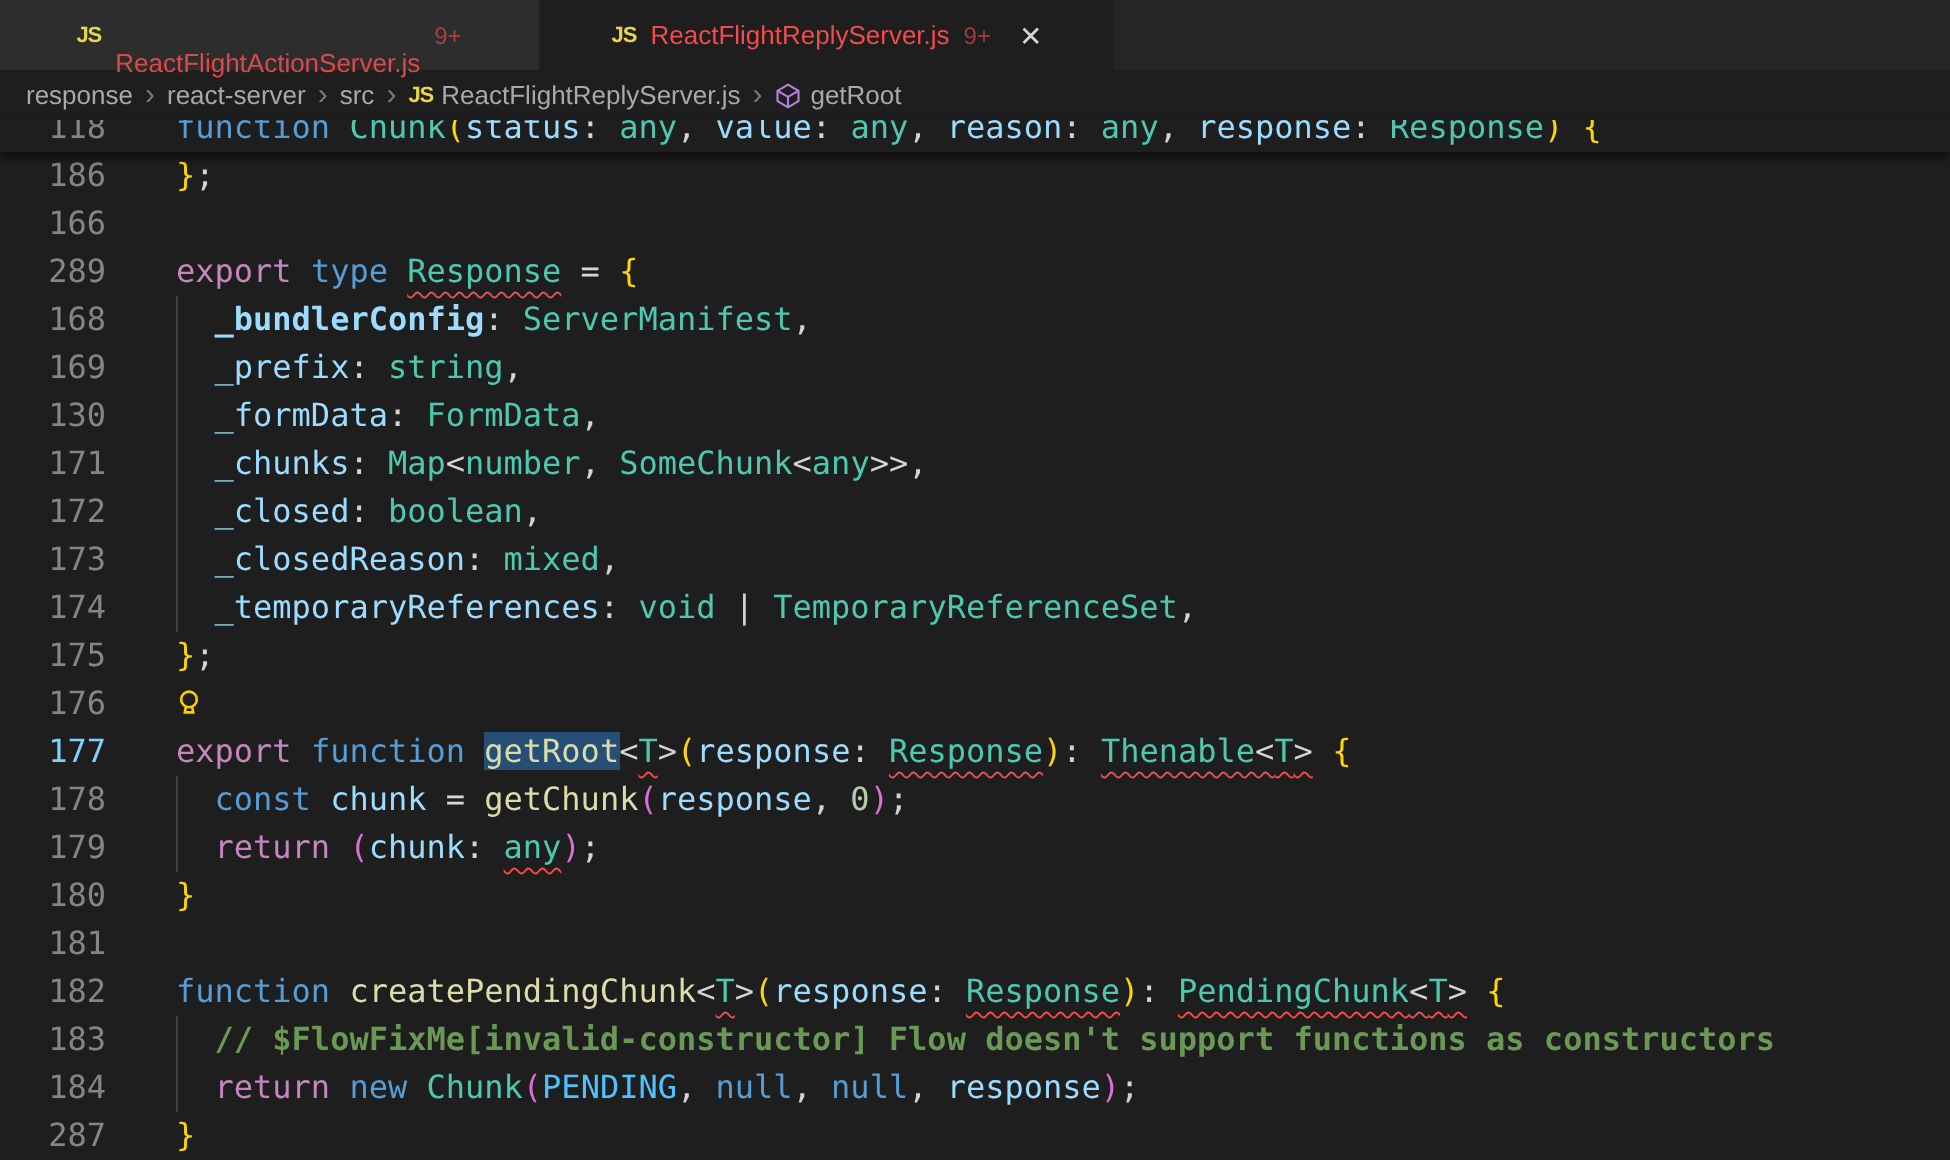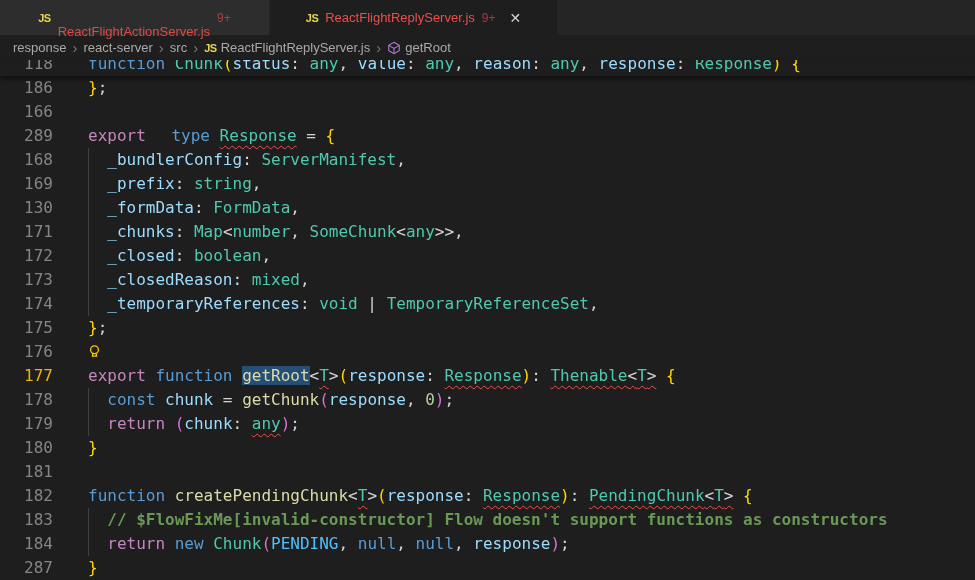--- a/index.html
+++ b/index.html
@@ -32,21 +32,21 @@
 
   
   .editor{flex:1;position:relative;background:#1E1E1E;}
   .sticky{height:16px;overflow:hidden;position:relative;z-index:3;
           background:#1E1E1E;box-shadow:0 3px 5px rgba(0,0,0,.5);}
   .sticky .coderow{margin-top:-8px;}
   .coderow{display:flex;height:24px;position:relative;white-space:pre;
     font-family:"DejaVu Sans Mono","Liberation Mono",monospace;
     font-size:16px;line-height:24px;}
   .ln{width:53px;flex:none;text-align:right;color:#858585;}
-  .ln.active{color:#eab308;}
+  .ln.active{color:#7dd3fc;}
   .content{margin-left:35px;flex:none;}
   .guide{position:absolute;left:88px;top:0;bottom:0;width:1px;background:#3F3F3F;}
   .sq{text-decoration:underline;text-decoration-style:wavy;
       text-decoration-color:var(--err);text-decoration-thickness:1px;
       text-underline-offset:4px;text-decoration-skip-ink:none;}
   .hl{background:var(--hl);}
   .bulb{position:absolute;left:87px;top:4px;color:#FFCC00;display:inline-flex;}
 </style>
 </head>
 <body style="--err: #F14C4C; --hl: #264F78;">
@@ -90,22 +90,22 @@
     </span>
   </div>
 
   <div class="editor">
     <div class="sticky" id="sticky">
         <div class="coderow"><span class="ln">118</span><span class="content"><span style="color: rgb(86, 156, 214);">function </span><span style="color: rgb(78, 201, 176);">Chunk</span><span style="color: rgb(255, 215, 0);">(</span><span style="color: rgb(156, 220, 254);">status</span><span style="color: rgb(212, 212, 212);">: </span><span style="color: rgb(78, 201, 176);">any</span><span style="color: rgb(212, 212, 212);">, </span><span style="color: rgb(156, 220, 254);">value</span><span style="color: rgb(212, 212, 212);">: </span><span style="color: rgb(78, 201, 176);">any</span><span style="color: rgb(212, 212, 212);">, </span><span style="color: rgb(156, 220, 254);">reason</span><span style="color: rgb(212, 212, 212);">: </span><span style="color: rgb(78, 201, 176);">any</span><span style="color: rgb(212, 212, 212);">, </span><span style="color: rgb(156, 220, 254);">response</span><span style="color: rgb(212, 212, 212);">: </span><span style="color: rgb(78, 201, 176);">Response</span><span style="color: rgb(255, 215, 0);">)</span><span style="color: rgb(212, 212, 212);"> </span><span style="color: rgb(255, 215, 0);">{</span></span></div>
       </div>
     <div class="lines" id="lines">
         <div class="coderow"><span class="ln">186</span><span class="content"><span style="color: rgb(255, 215, 0);">}</span><span style="color: rgb(212, 212, 212);">;</span></span></div>
         <div class="coderow"><span class="ln">166</span><span class="content"></span></div>
-        <div class="coderow"><span class="ln">289</span><span class="content"><span style="color: rgb(197, 134, 192);">export </span><span style="color: rgb(86, 156, 214); margin-left: 16px;">type </span><span class="sq" style="color: rgb(78, 201, 176);">Response</span><span style="color: rgb(212, 212, 212);"> = </span><span style="color: rgb(255, 215, 0);">{</span></span></div>
-        <div class="coderow"><span class="ln">168</span><span class="guide"></span><span class="content"><span style="color: rgb(212, 212, 212);">  </span><span style="color: rgb(156, 220, 254);">_bundlerConfig</span><span style="color: rgb(212, 212, 212);">: </span><span style="color: rgb(78, 201, 176);">ServerManifest</span><span style="color: rgb(212, 212, 212);">,</span></span></div>
+        <div class="coderow"><span class="ln">289</span><span class="content"><span style="color: rgb(197, 134, 192);">export </span><span style="color: rgb(86, 156, 214);">type </span><span class="sq" style="color: rgb(78, 201, 176);">Response</span><span style="color: rgb(212, 212, 212);"> = </span><span style="color: rgb(255, 215, 0);">{</span></span></div>
+        <div class="coderow"><span class="ln">168</span><span class="guide"></span><span class="content"><span style="color: rgb(212, 212, 212);">  </span><span style="color: rgb(156, 220, 254); font-weight: bold;">_bundlerConfig</span><span style="color: rgb(212, 212, 212);">: </span><span style="color: rgb(78, 201, 176);">ServerManifest</span><span style="color: rgb(212, 212, 212);">,</span></span></div>
         <div class="coderow"><span class="ln">169</span><span class="guide"></span><span class="content"><span style="color: rgb(212, 212, 212);">  </span><span style="color: rgb(156, 220, 254);">_prefix</span><span style="color: rgb(212, 212, 212);">: </span><span style="color: rgb(78, 201, 176);">string</span><span style="color: rgb(212, 212, 212);">,</span></span></div>
         <div class="coderow"><span class="ln">130</span><span class="guide"></span><span class="content"><span style="color: rgb(212, 212, 212);">  </span><span style="color: rgb(156, 220, 254);">_formData</span><span style="color: rgb(212, 212, 212);">: </span><span style="color: rgb(78, 201, 176);">FormData</span><span style="color: rgb(212, 212, 212);">,</span></span></div>
         <div class="coderow"><span class="ln">171</span><span class="guide"></span><span class="content"><span style="color: rgb(212, 212, 212);">  </span><span style="color: rgb(156, 220, 254);">_chunks</span><span style="color: rgb(212, 212, 212);">: </span><span style="color: rgb(78, 201, 176);">Map</span><span style="color: rgb(212, 212, 212);">&lt;</span><span style="color: rgb(78, 201, 176);">number</span><span style="color: rgb(212, 212, 212);">, </span><span style="color: rgb(78, 201, 176);">SomeChunk</span><span style="color: rgb(212, 212, 212);">&lt;</span><span style="color: rgb(78, 201, 176);">any</span><span style="color: rgb(212, 212, 212);">&gt;&gt;,</span></span></div>
         <div class="coderow"><span class="ln">172</span><span class="guide"></span><span class="content"><span style="color: rgb(212, 212, 212);">  </span><span style="color: rgb(156, 220, 254);">_closed</span><span style="color: rgb(212, 212, 212);">: </span><span style="color: rgb(78, 201, 176);">boolean</span><span style="color: rgb(212, 212, 212);">,</span></span></div>
         <div class="coderow"><span class="ln">173</span><span class="guide"></span><span class="content"><span style="color: rgb(212, 212, 212);">  </span><span style="color: rgb(156, 220, 254);">_closedReason</span><span style="color: rgb(212, 212, 212);">: </span><span style="color: rgb(78, 201, 176);">mixed</span><span style="color: rgb(212, 212, 212);">,</span></span></div>
         <div class="coderow"><span class="ln">174</span><span class="guide"></span><span class="content"><span style="color: rgb(212, 212, 212);">  </span><span style="color: rgb(156, 220, 254);">_temporaryReferences</span><span style="color: rgb(212, 212, 212);">: </span><span style="color: rgb(78, 201, 176);">void</span><span style="color: rgb(212, 212, 212);"> | </span><span style="color: rgb(78, 201, 176);">TemporaryReferenceSet</span><span style="color: rgb(212, 212, 212);">,</span></span></div>
         <div class="coderow"><span class="ln">175</span><span class="content"><span style="color: rgb(255, 215, 0);">}</span><span style="color: rgb(212, 212, 212);">;</span></span></div>
         <div class="coderow"><span class="ln">176</span><span class="bulb" style="color: rgb(255, 204, 0);"><svg width="15" height="15" viewBox="0 0 15 15" fill="none" stroke="currentColor" stroke-width="1.3">
               <circle cx="7.5" cy="5.7" r="3.9"></circle>
               <path d="M6 9.2 L5.4 12.2 L9.6 12.2 L9 9.2"></path>

